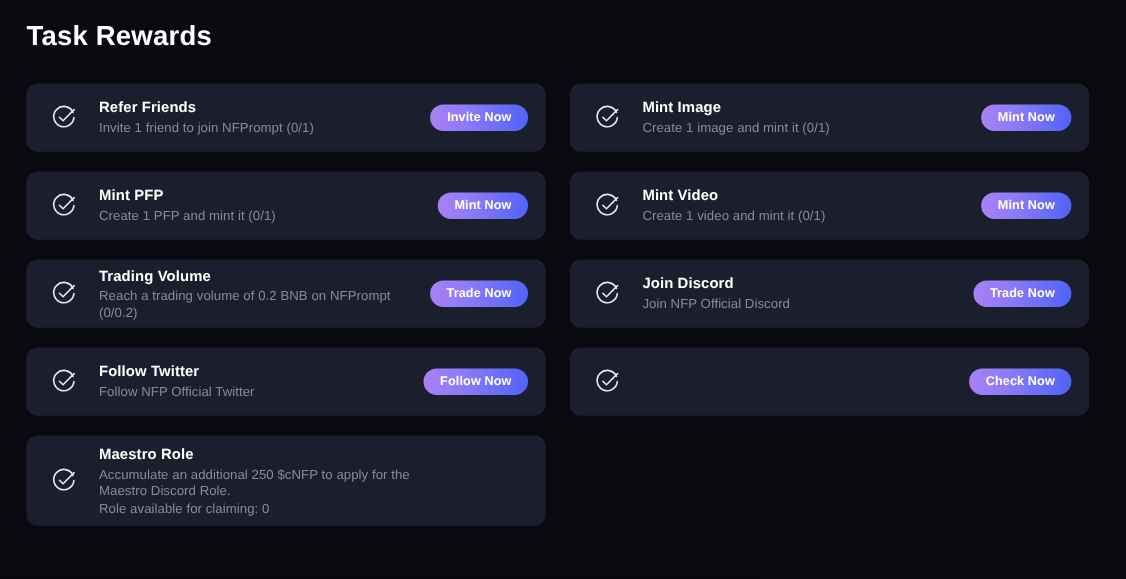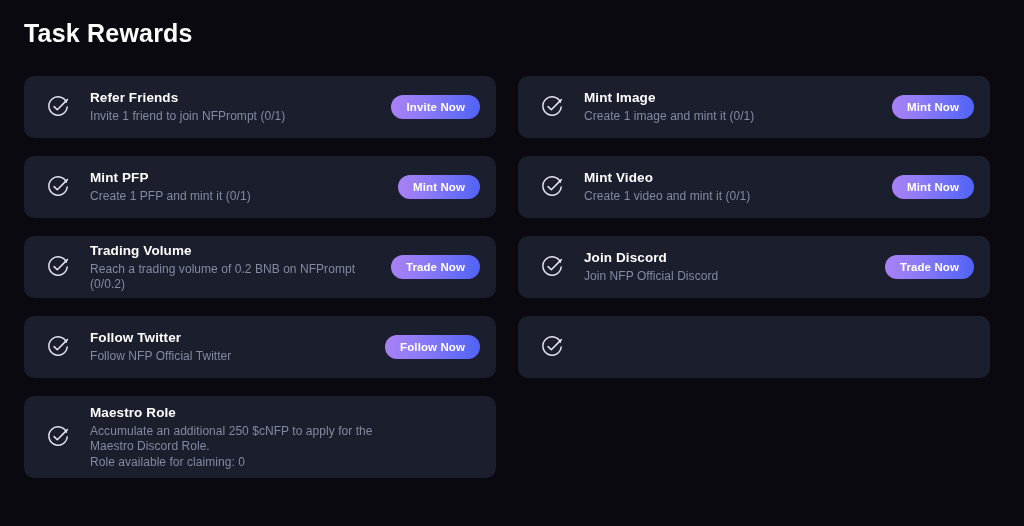--- a/index.html
+++ b/index.html
@@ -227,20 +227,21 @@
       </div>
       <div class="task-card">
         <span class="check-icon">
           <svg viewBox="0 0 24 24" fill="none" xmlns="http://www.w3.org/2000/svg">
             <path d="M20.4 7.1A9.2 9.2 0 1 0 21.2 12" stroke="#e4e7f2" stroke-width="1.5" stroke-linecap="round" fill="none"></path>
             <path d="M8.1 11.6 L11.3 14.8 L21.4 4.6" stroke="#e4e7f2" stroke-width="1.5" stroke-linecap="round" stroke-linejoin="round" fill="none"></path>
           </svg>
         </span>
         <div class="task-body">
         </div>
+        <button class="task-action">Check Now</button>
       </div>
       <div class="task-card tall">
         <span class="check-icon">
           <svg viewBox="0 0 24 24" fill="none" xmlns="http://www.w3.org/2000/svg">
             <path d="M20.4 7.1A9.2 9.2 0 1 0 21.2 12" stroke="#e4e7f2" stroke-width="1.5" stroke-linecap="round" fill="none"></path>
             <path d="M8.1 11.6 L11.3 14.8 L21.4 4.6" stroke="#e4e7f2" stroke-width="1.5" stroke-linecap="round" stroke-linejoin="round" fill="none"></path>
           </svg>
         </span>
         <div class="task-body">
           <div class="task-title">Maestro Role</div>

